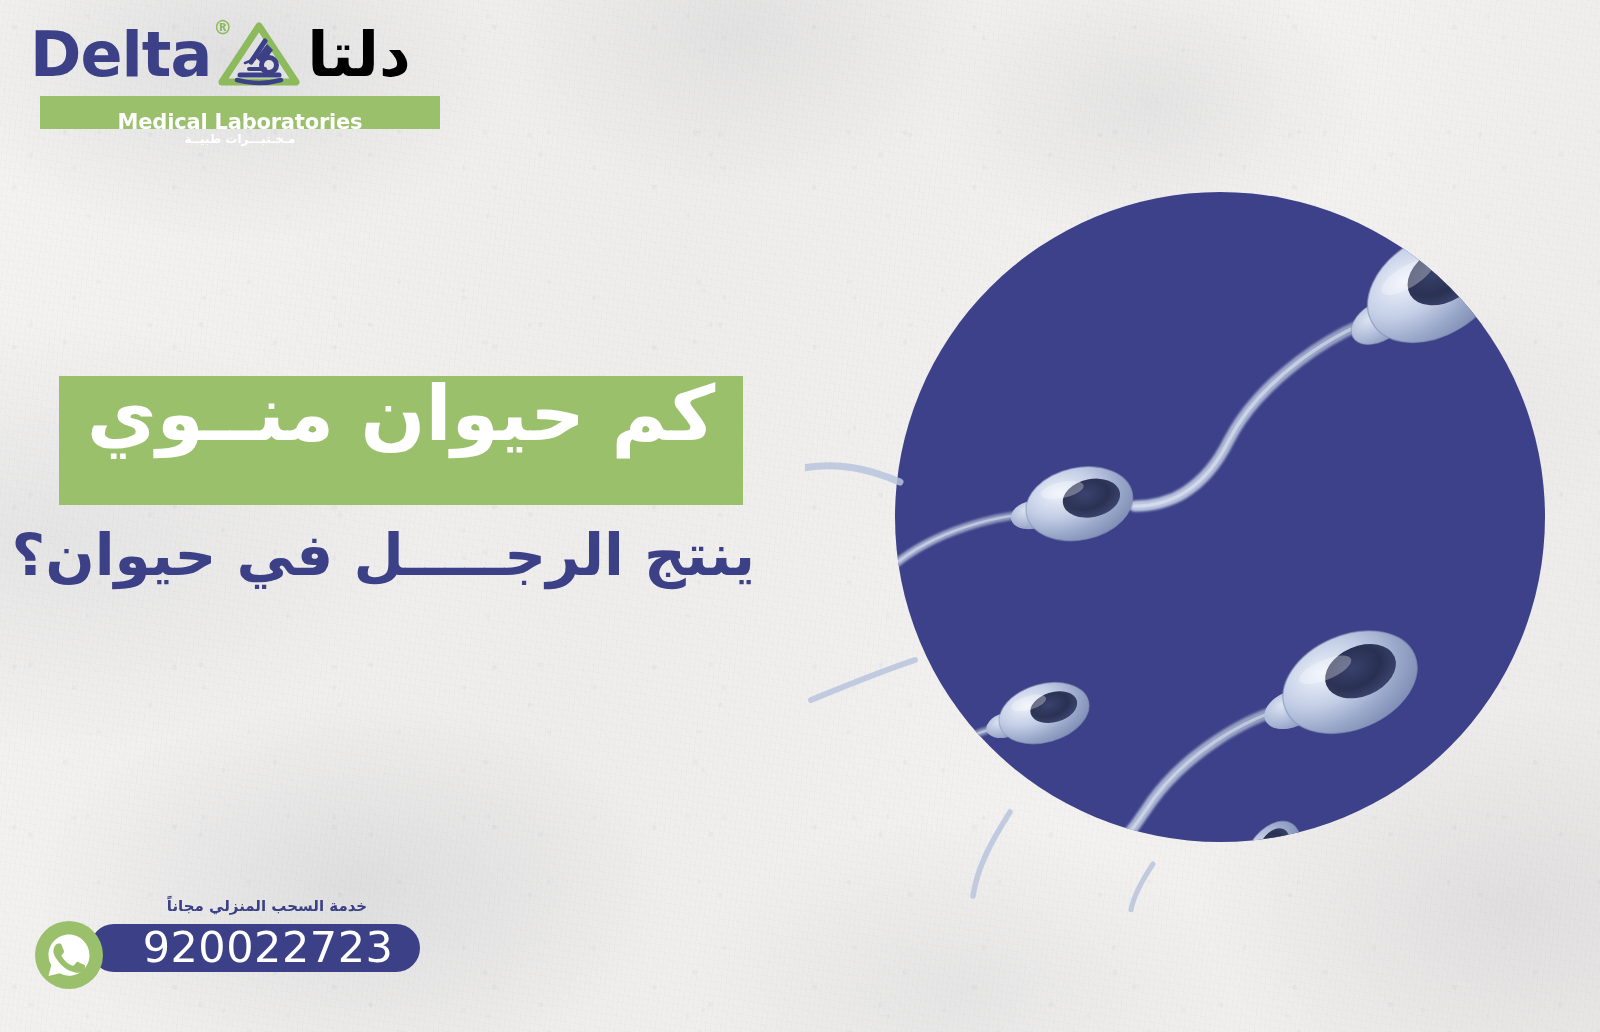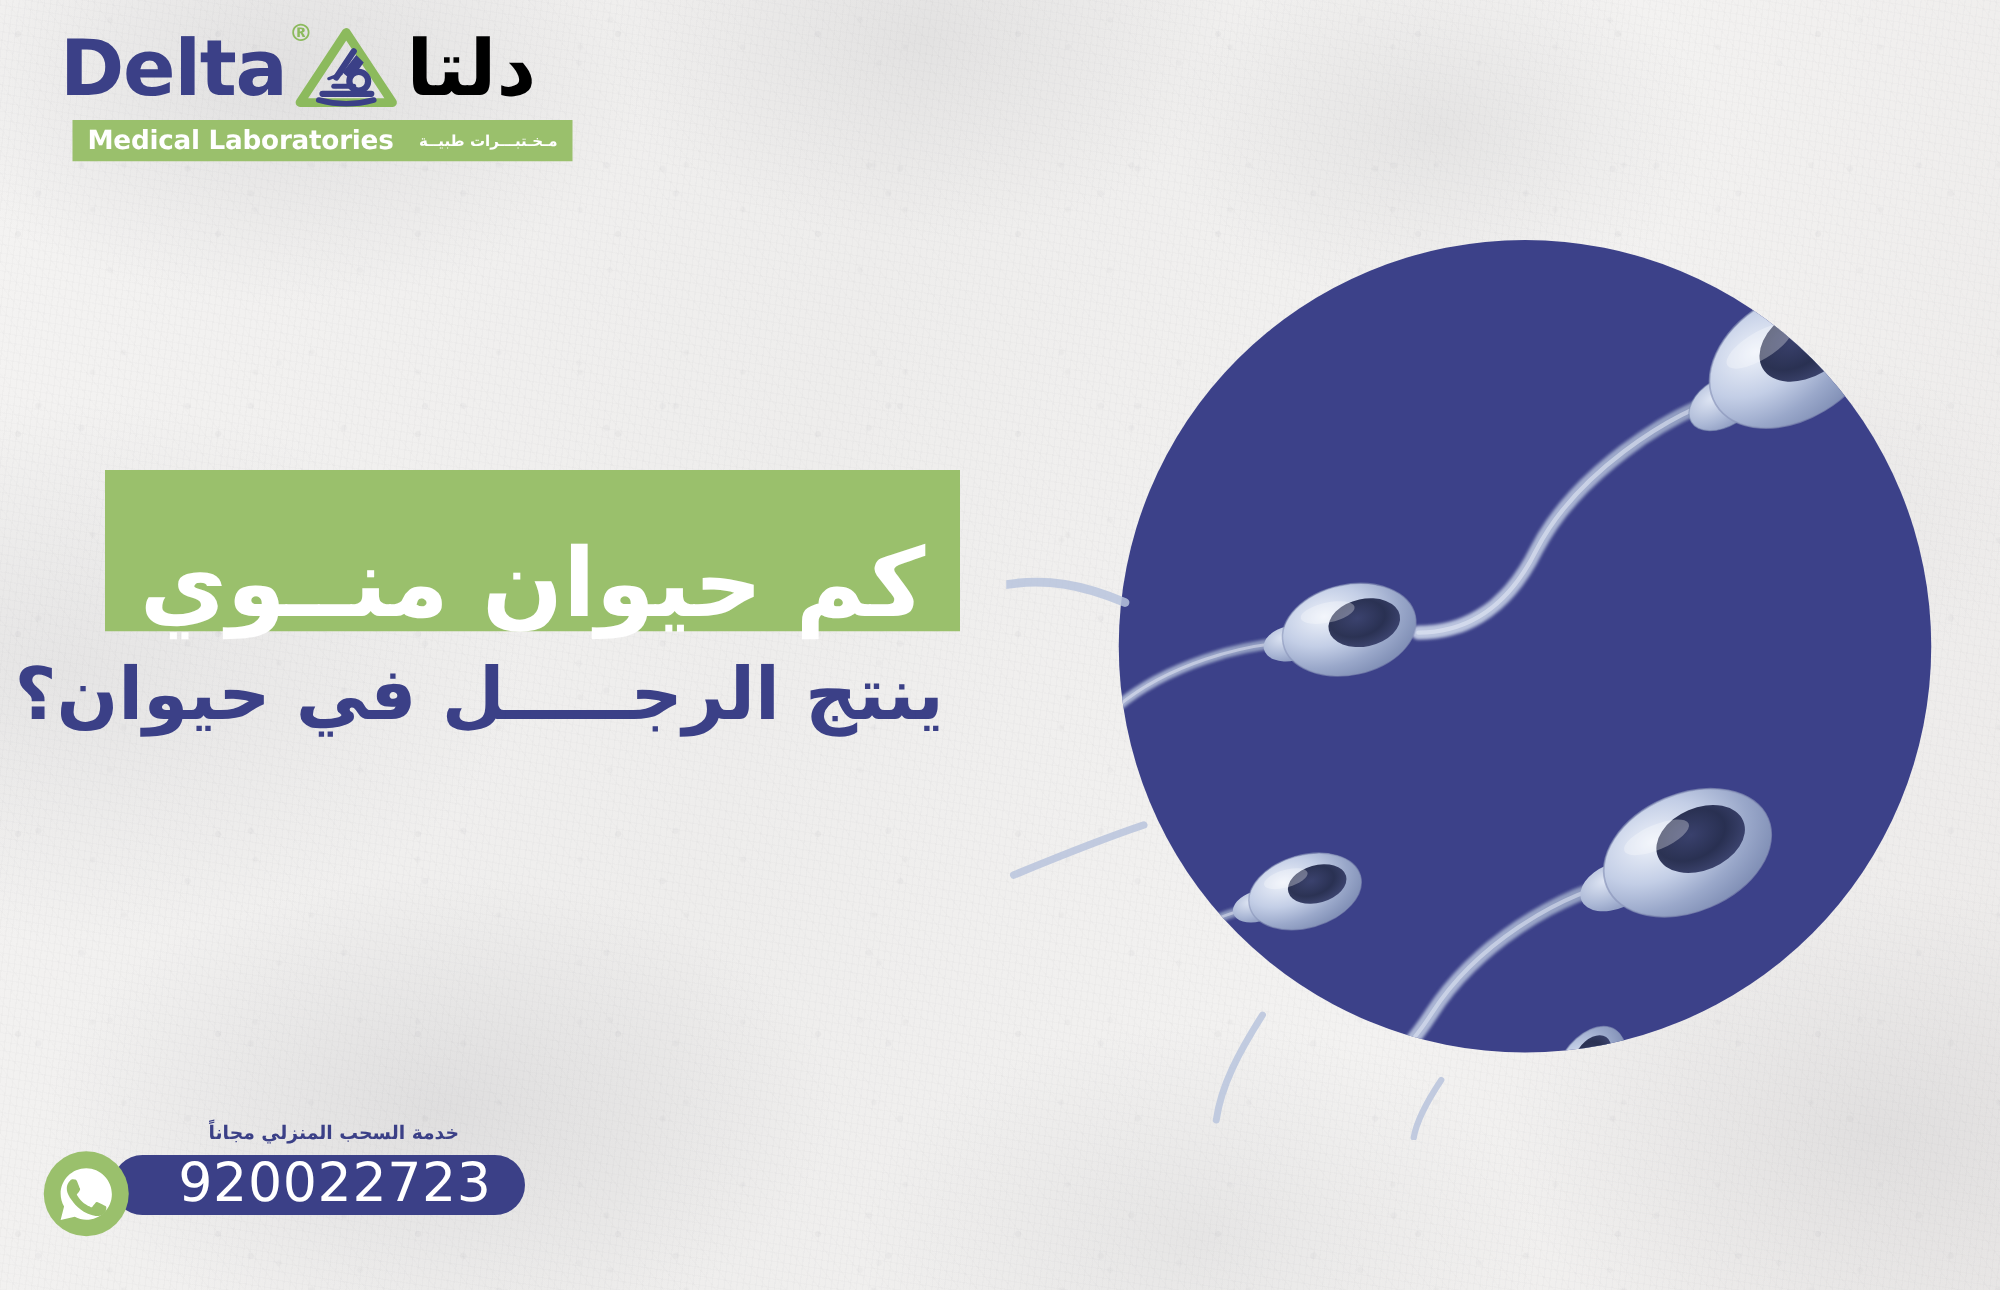--- a/index.html
+++ b/index.html
@@ -47,21 +47,21 @@
       radial-gradient(circle at 57% 29%, rgba(120,120,130,.08) 0 1.5px, transparent 3px),
       radial-gradient(circle at 79% 71%, rgba(120,120,130,.09) 0 2px, transparent 3px),
       radial-gradient(circle at 93% 21%, rgba(120,120,130,.07) 0 1.5px, transparent 3px),
       radial-gradient(circle at 18% 91%, rgba(120,120,130,.09) 0 2px, transparent 3px),
       radial-gradient(circle at 66% 88%, rgba(120,120,130,.08) 0 1.5px, transparent 3px),
       radial-gradient(circle at 44% 8%,  rgba(120,120,130,.07) 0 1.5px, transparent 3px);
     background-size:160px 160px,210px 210px,130px 130px,190px 190px,240px 240px,170px 170px,150px 150px,200px 200px;
   }
 
   
-  #logo{ position:absolute; left:38px; top:16px; width:420px;text-align:center; }
+  #logo{ position:absolute; left:20px; top:16px; width:420px;text-align:center; }
   .logo-top{
     display:flex; align-items:center; justify-content:flex-start;
     direction:ltr; height:78px; padding-left:10px; gap:6px;
   }
   .logo-delta-en{
     font-family:"DejaVu Sans","Liberation Sans",sans-serif;
     font-size:62px; font-weight:700; color:#3b4087;
     letter-spacing:-1px; line-height:1;
   }
   .logo-mark{ position:relative; width:84px; height:70px; flex:0 0 auto; }
@@ -70,37 +70,37 @@
     font-size:19px; color:#8cba5d; font-weight:600; line-height:1;
   }
   .logo-delta-ar{
     font-family:"DejaVu Sans","Liberation Sans",sans-serif;
     font-size:62px; font-weight:700; color:#000000;
     direction:rtl; line-height:1; margin-right:2px;
   }
   .logo-bar{
     background:#9ac06c; height:33px; width:400px;
     display:flex; align-items:center; justify-content:space-between;
-    padding:16px 12px; direction:ltr; margin-top:2px;
+    padding:16px 12px; direction:ltr; margin-top:2px;flex-direction:column;
   }
   .logo-bar-en{
     color:#ffffff; font-size:21px; font-weight:700;
     letter-spacing:-.2px; line-height:1;
   }
   .logo-bar-ar{
     color:#ffffff; font-size:12px; font-weight:700;
     direction:rtl; line-height:1; letter-spacing:1px;
   }
 
   
   #headline-banner{
-    position:absolute; left:84px; top:376px;
+    position:absolute; left:59px; top:376px;
     width:684px; height:129px;
     background:#9ac06c;
-    display:flex; align-items:flex-end; justify-content:center;
+    display:flex; align-items:flex-start; justify-content:center;
     direction:rtl;
   }
   #headline-banner .txt{
     color:#ffffff;
     font-size:76px; font-weight:700;
     line-height:1; white-space:nowrap;
     letter-spacing:-1px;
   }
 
   #subhead{

